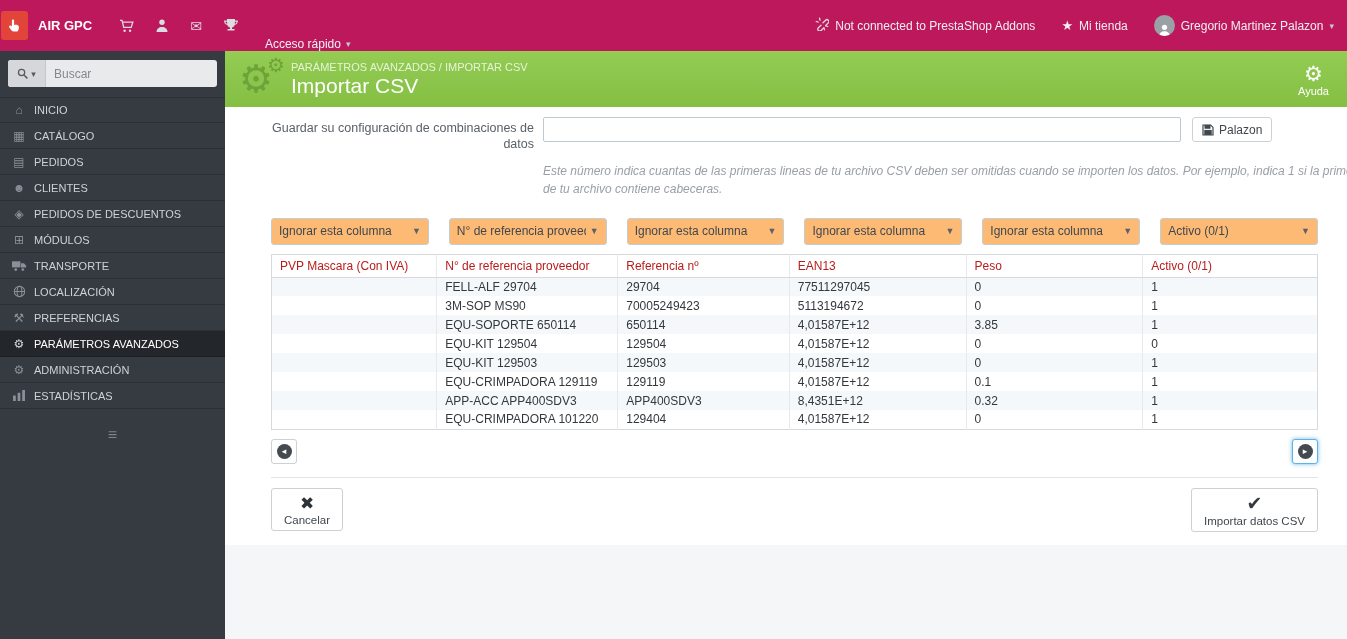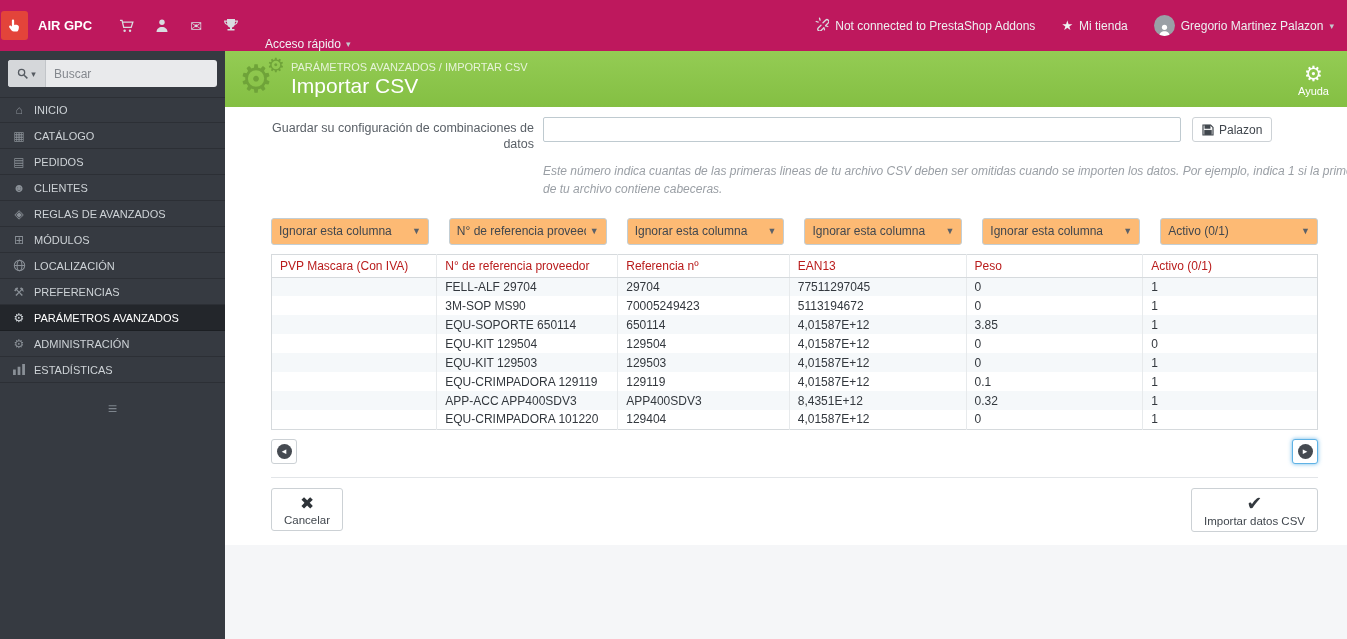--- a/index.html
+++ b/index.html
@@ -186,25 +186,36 @@
           <div class="menu-item">
             <span class="mi-icon">▤</span>
             <span>PEDIDOS</span>
           </div>
           <div class="menu-item">
             <span class="mi-icon">☻</span>
             <span>CLIENTES</span>
           </div>
           <div class="menu-item">
             <span class="mi-icon">◈</span>
-            <span>REGLAS DE AVANZADOS</span>
+            <span>PEDIDOS DE DESCUENTOS</span>
           </div>
           <div class="menu-item">
             <span class="mi-icon">⊞</span>
             <span>MÓDULOS</span>
+          </div>
+          <div class="menu-item">
+            <span class="mi-icon">
+              <svg width="15" height="12" viewBox="0 0 16 12">
+                <rect x="0" y="1" width="9" height="6.5"></rect>
+                <path d="M9.5 3h3.2L15 5.5v2H9.5z"></path>
+                <circle cx="4" cy="9.8" r="1.5"></circle>
+                <circle cx="11.5" cy="9.8" r="1.5"></circle>
+              </svg>
+            </span>
+            <span>TRANSPORTE</span>
           </div>
           <div class="menu-item">
             <span class="mi-icon">
               <svg width="13" height="13" viewBox="0 0 14 14">
                 <g fill="none" stroke="currentColor" stroke-width="1.1">
                   <circle cx="7" cy="7" r="5.6"></circle>
                   <ellipse cx="7" cy="7" rx="2.6" ry="5.6"></ellipse>
                   <line x1="1.4" y1="7" x2="12.6" y2="7"></line>
                 </g>
               </svg>

